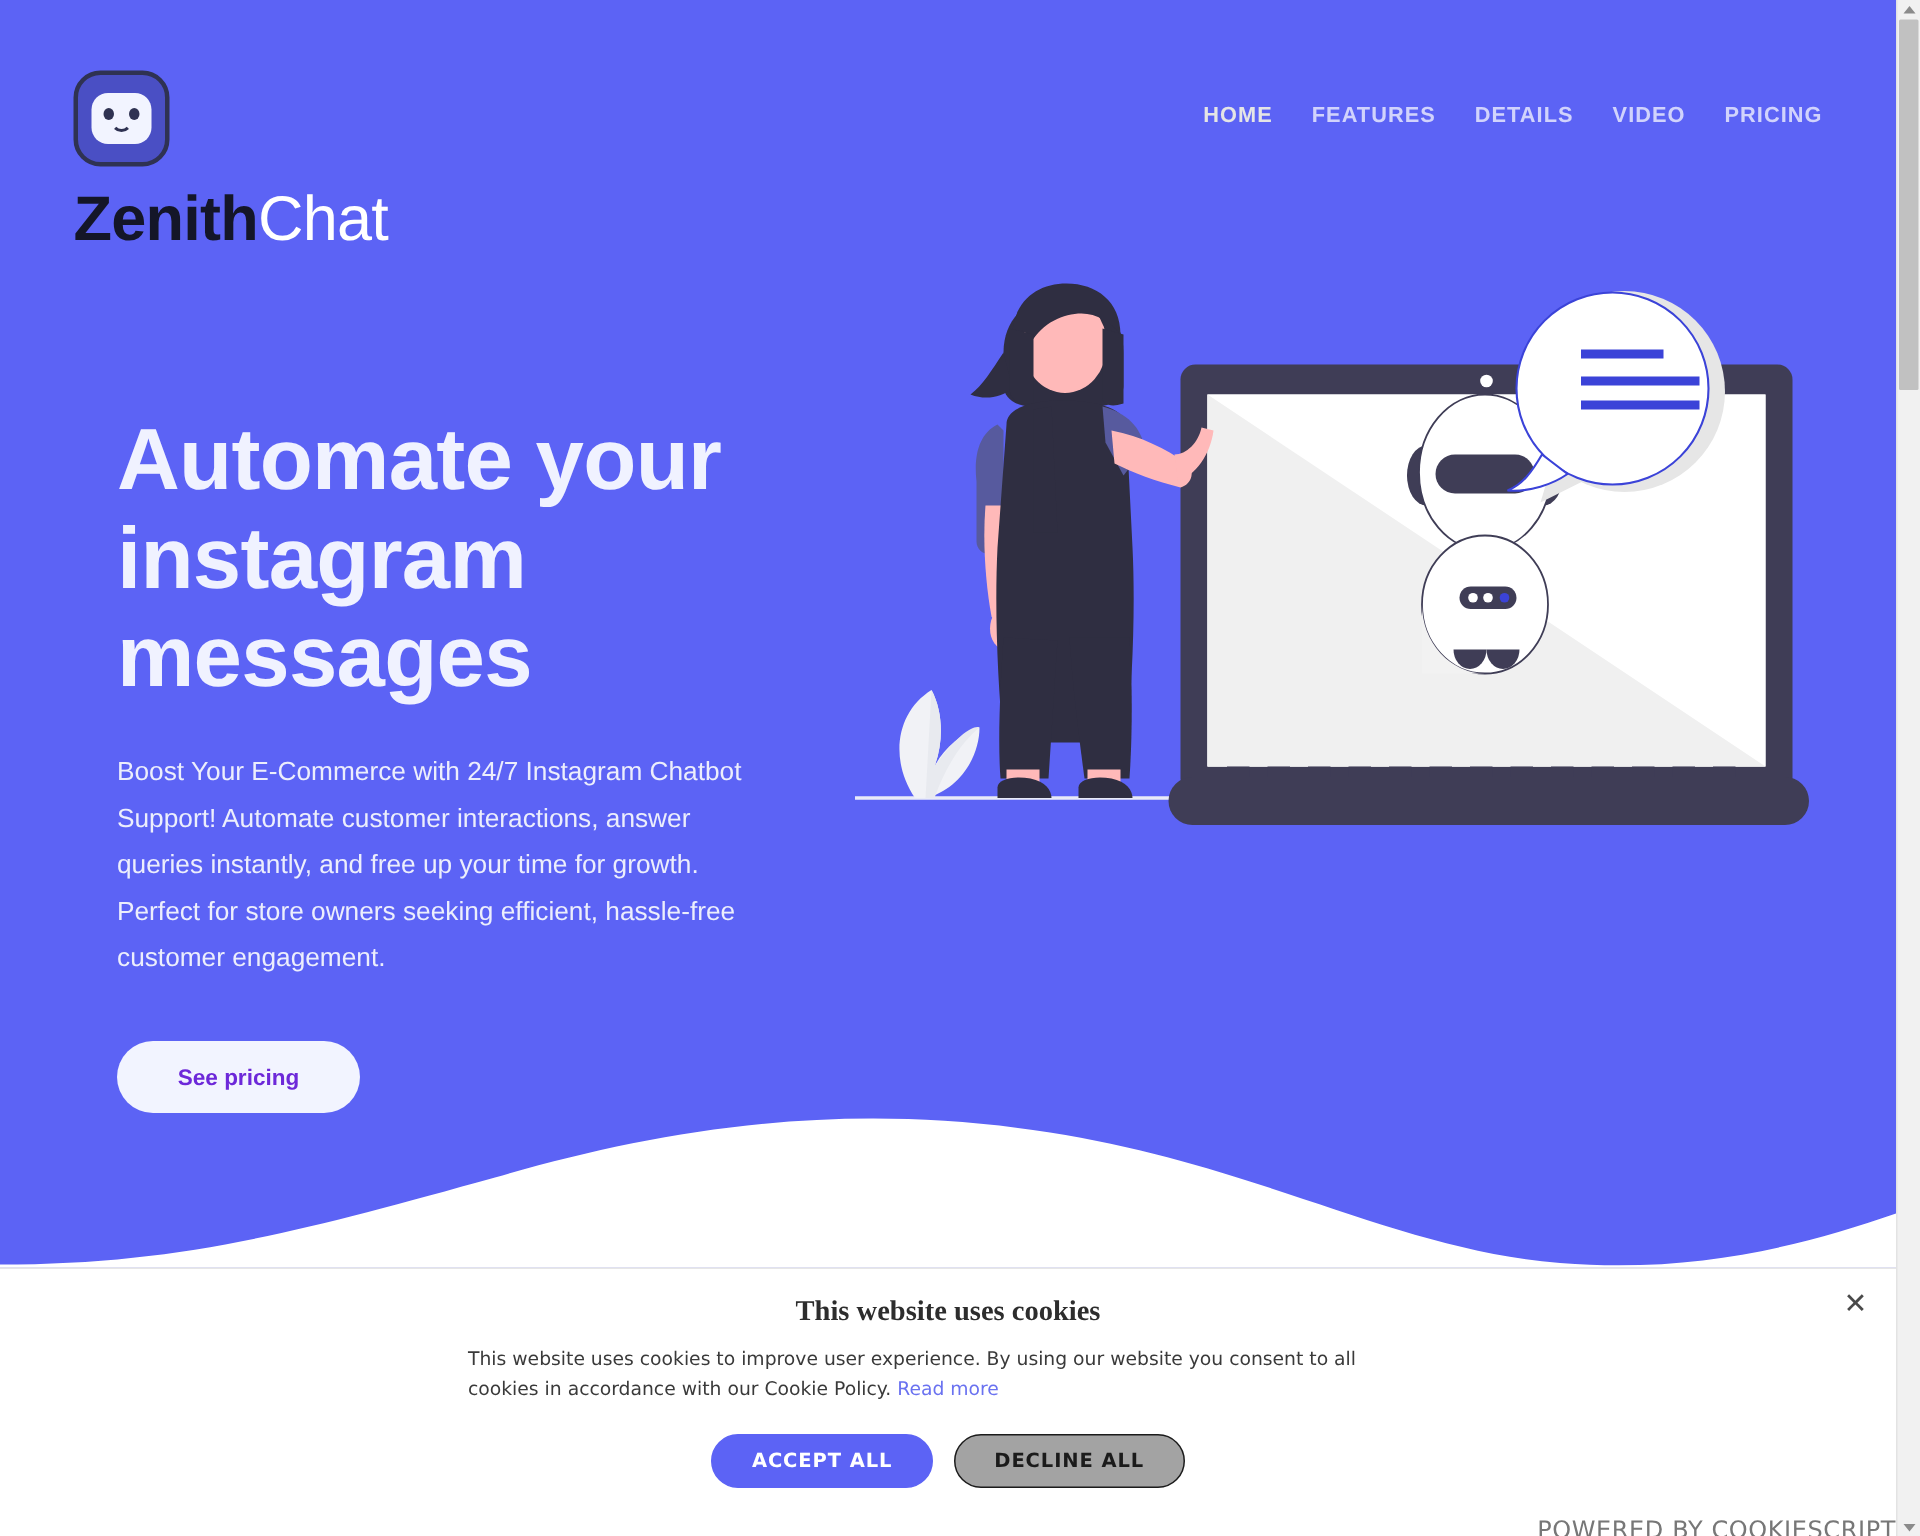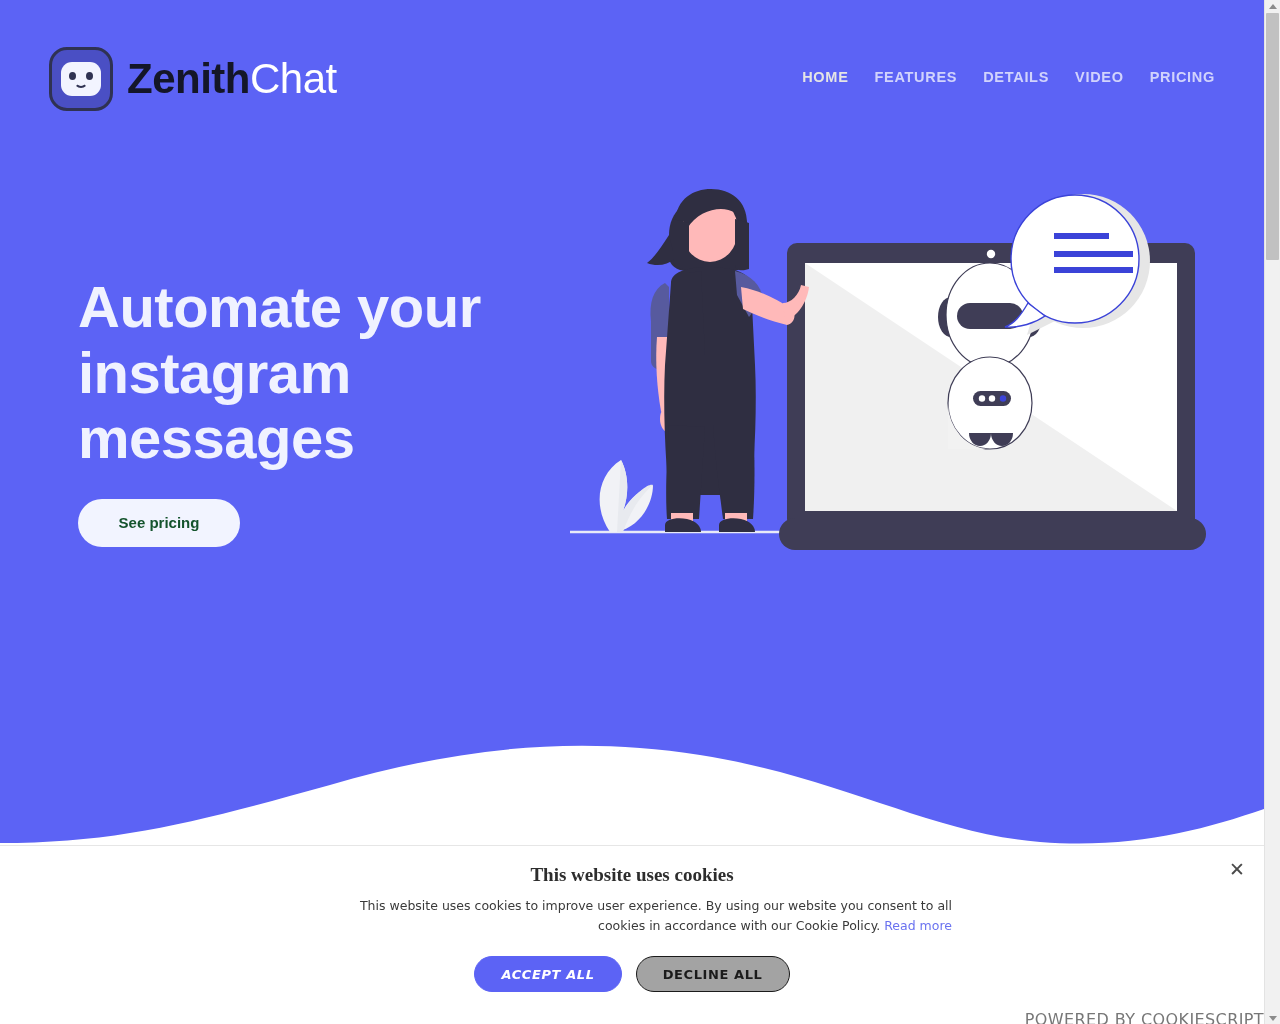--- a/index.html
+++ b/index.html
@@ -56,23 +56,24 @@
     width: 1264px;
     height: 158px;
     display: flex;
     align-items: flex-start;
     padding: 47px 49px 0 49px;
     z-index: 5;
   }
 
   .brand {
     display: flex;
-    align-items: center;
+    align-items: flex-start;
     gap: 14px;
     text-decoration: none;
+    flex-direction: column;
   }
 
   .brand-mark {
     width: 64px;
     height: 64px;
     flex: 0 0 64px;
     border-radius: 18px;
     background: #4a4fc4;
     border: 3px solid #2f3252;
     display: flex;
@@ -163,21 +164,21 @@
   }
 
   #see-pricing {
     display: inline-flex;
     align-items: center;
     justify-content: center;
     width: 162px;
     height: 48px;
     border-radius: 26px;
     background: #f2f4ff;
-    color: #14532d;
+    color: #6d28d9;
     font-size: 15px;
     font-weight: 700;
     border: none;
     cursor: pointer;
     text-decoration: none;
   }
 
   
   #hero-illustration {
     position: absolute;
@@ -221,21 +222,21 @@
   #cookie-title {
     text-align: center;
     font-size: 19px;
     font-weight: 700;
     color: #2d2d2d;
     padding-top: 18px;
     font-family: Liberation Serif, serif;
   }
 
   #cookie-desc {
-    text-align: right;
+    text-align: left;
     font-size: 12.5px;
     line-height: 1.6;
     color: #3a3a3a;
     width: 640px;
     margin: 10px auto 0 auto;
   }
   #cookie-desc a {
     color: #6a72f0;
     text-decoration: none;
   }
@@ -253,21 +254,20 @@
     font-weight: 700;
     letter-spacing: 0.6px;
     cursor: pointer;
     padding: 0 26px;
     font-family: "DejaVu Sans", sans-serif;
   }
   #accept-all {
     background: #5c63f5;
     color: #ffffff;
     border: 1px solid #5c63f5;
-    font-style: italic;
   }
   #decline-all {
     background: #a3a3a3;
     color: #1b1b1b;
     border: 1px solid #1b1b1b;
   }
 
   #cookie-powered {
     text-align: right;
     margin-top: 18px;
@@ -349,20 +349,21 @@
           <a href="#" class="active">HOME</a>
           <a href="#">FEATURES</a>
           <a href="#">DETAILS</a>
           <a href="#">VIDEO</a>
           <a href="#">PRICING</a>
         </nav>
       </header>
 
       <div id="hero-copy">
         <h1 id="hero-title">Automate your instagram messages</h1>
+        <p id="hero-sub">Boost Your E-Commerce with 24/7 Instagram Chatbot Support! Automate customer interactions, answer queries instantly, and free up your time for growth. Perfect for store owners seeking efficient, hassle-free customer engagement.</p>
         <a id="see-pricing" href="#">See pricing</a>
       </div>
 
       <svg id="hero-illustration" viewBox="0 0 660 375">
 
         <line x1="5" y1="357" x2="290" y2="357" stroke="#e8eaf8" stroke-width="2.4"></line>
 
         <g>
           <path d="M45,357 C28,332 32,300 56,285 C64,300 64,320 58,336 C64,324 76,314 88,310
                    C88,330 74,352 52,357 Z" fill="#f1f2f6"></path>

